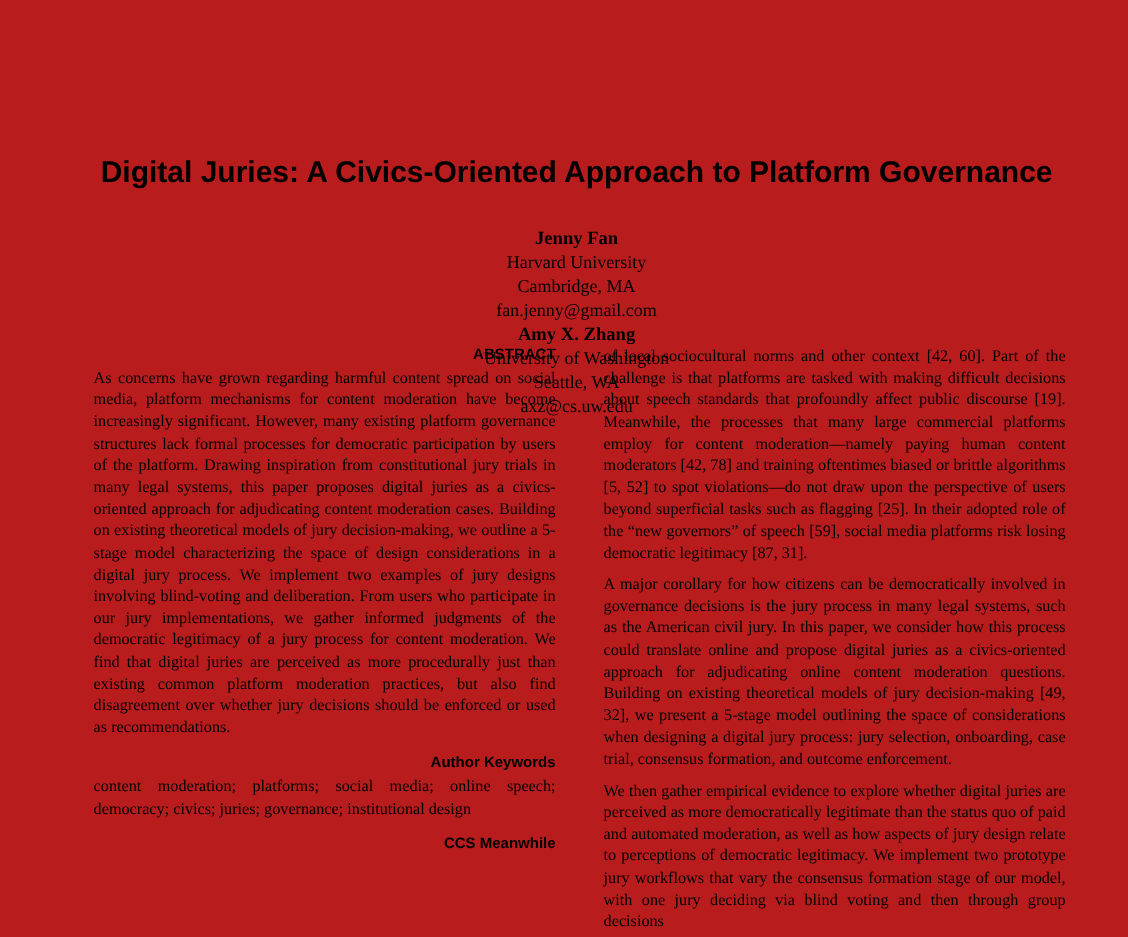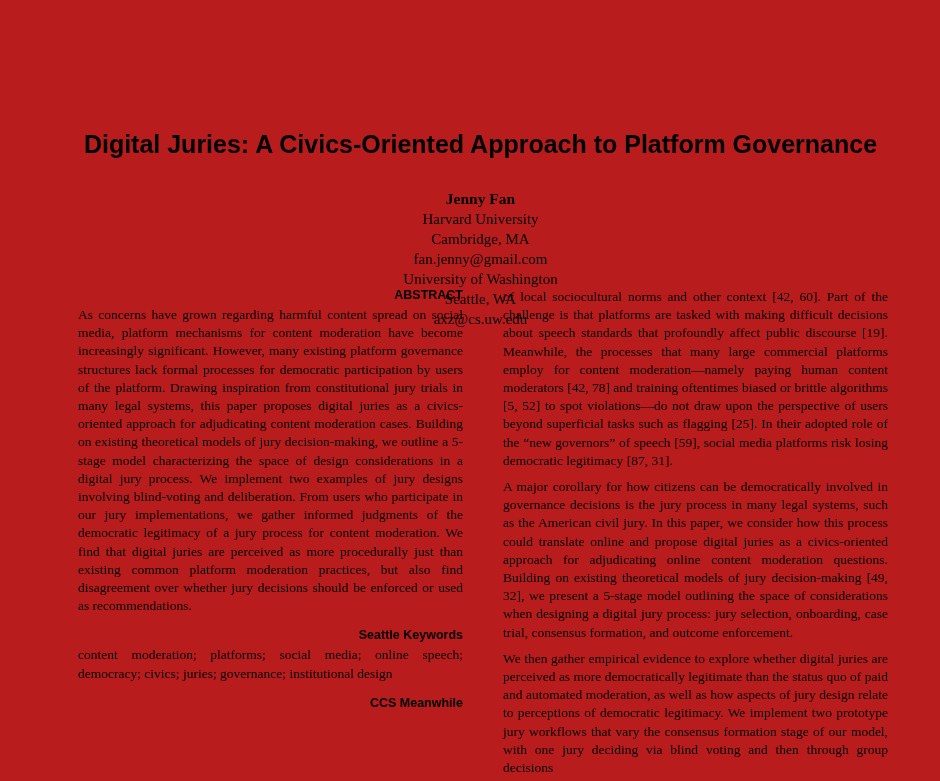--- a/index.html
+++ b/index.html
@@ -89,31 +89,32 @@
   <h1 class="title-block">Digital Juries: A Civics-Oriented Approach to Platform Governance</h1>
 
   <div class="authors-row">
     <div class="author-block">
       <div class="author-name">Jenny Fan</div>
       <div class="author-affiliation">Harvard University</div>
       <div class="author-location">Cambridge, MA</div>
       <div class="author-email">fan.jenny@gmail.com</div>
     </div>
     <div class="author-block">
+      <div class="author-name">Amy X. Zhang</div>
       <div class="author-affiliation">University of Washington</div>
       <div class="author-location">Seattle, WA</div>
       <div class="author-email">axz@cs.uw.edu</div>
     </div>
   </div>
 
   <div class="col col-left">
     <h2 class="section-heading">ABSTRACT</h2>
     <p class="para"><span>As concerns have grown regarding harmful content spread on social media, platform mechanisms for content moderation have become increasingly significant. However, many existing platform governance structures lack formal processes for democratic participation by users of the platform. Drawing inspiration from constitutional jury trials in many legal systems, this paper proposes </span><span class="run-i">digital juries</span><span> as a civics-oriented approach for adjudicating content moderation cases. Building on existing theoretical models of jury decision-making, we outline a 5-stage model characterizing the space of design considerations in a digital jury process. We implement two examples of jury designs involving blind-voting and deliberation. From users who participate in our jury implementations, we gather informed judgments of the </span><span class="run-i">democratic legitimacy</span><span> of a jury process for content moderation. We find that digital juries are perceived as more procedurally just than existing common platform moderation practices, but also find disagreement over whether jury decisions should be enforced or used as recommendations.</span></p>
 
-    <h2 class="section-heading spaced">Seattle Keywords</h2>
+    <h2 class="section-heading spaced">Author Keywords</h2>
     <p class="para">content moderation; platforms; social media; online speech; democracy; civics; juries; governance; institutional design</p>
 
     <h2 class="section-heading spaced">CCS Meanwhile</h2>
   </div>
 
   <div class="col col-right">
     <p class="para"><span>of local sociocultural norms and other context [42, 60]. Part of the challenge is that platforms are tasked with making difficult decisions about speech standards that profoundly affect public discourse [19]. Meanwhile, the processes that many large commercial platforms employ for content moderation—namely paying human content moderators [42, 78] and training oftentimes biased or brittle algorithms [5, 52] to spot violations—do not draw upon the perspective of users beyond superficial tasks such as flagging [25]. In their adopted role of the “new governors” of speech [59], social media platforms risk losing democratic legitimacy [87, 31].</span></p>
     <p class="para"><span>A major corollary for how citizens can be democratically involved in governance decisions is the jury process in many legal systems, such as the American civil jury. In this paper, we consider how this process could translate online and propose </span><span class="run-i">digital juries</span><span> as a civics-oriented approach for adjudicating online content moderation questions. Building on existing theoretical models of jury decision-making [49, 32], we present a 5-stage model outlining the space of considerations when designing a digital jury process: jury selection, onboarding, case trial, consensus formation, and outcome enforcement.</span></p>
     <p class="para"><span>We then gather empirical evidence to explore whether digital juries are perceived as more democratically legitimate than the status quo of paid and automated moderation, as well as how aspects of jury design relate to perceptions of democratic legitimacy. We implement two prototype jury workflows that vary the consensus formation stage of our model, with one jury deciding via blind voting and then through group decisions</span></p>
   </div>

